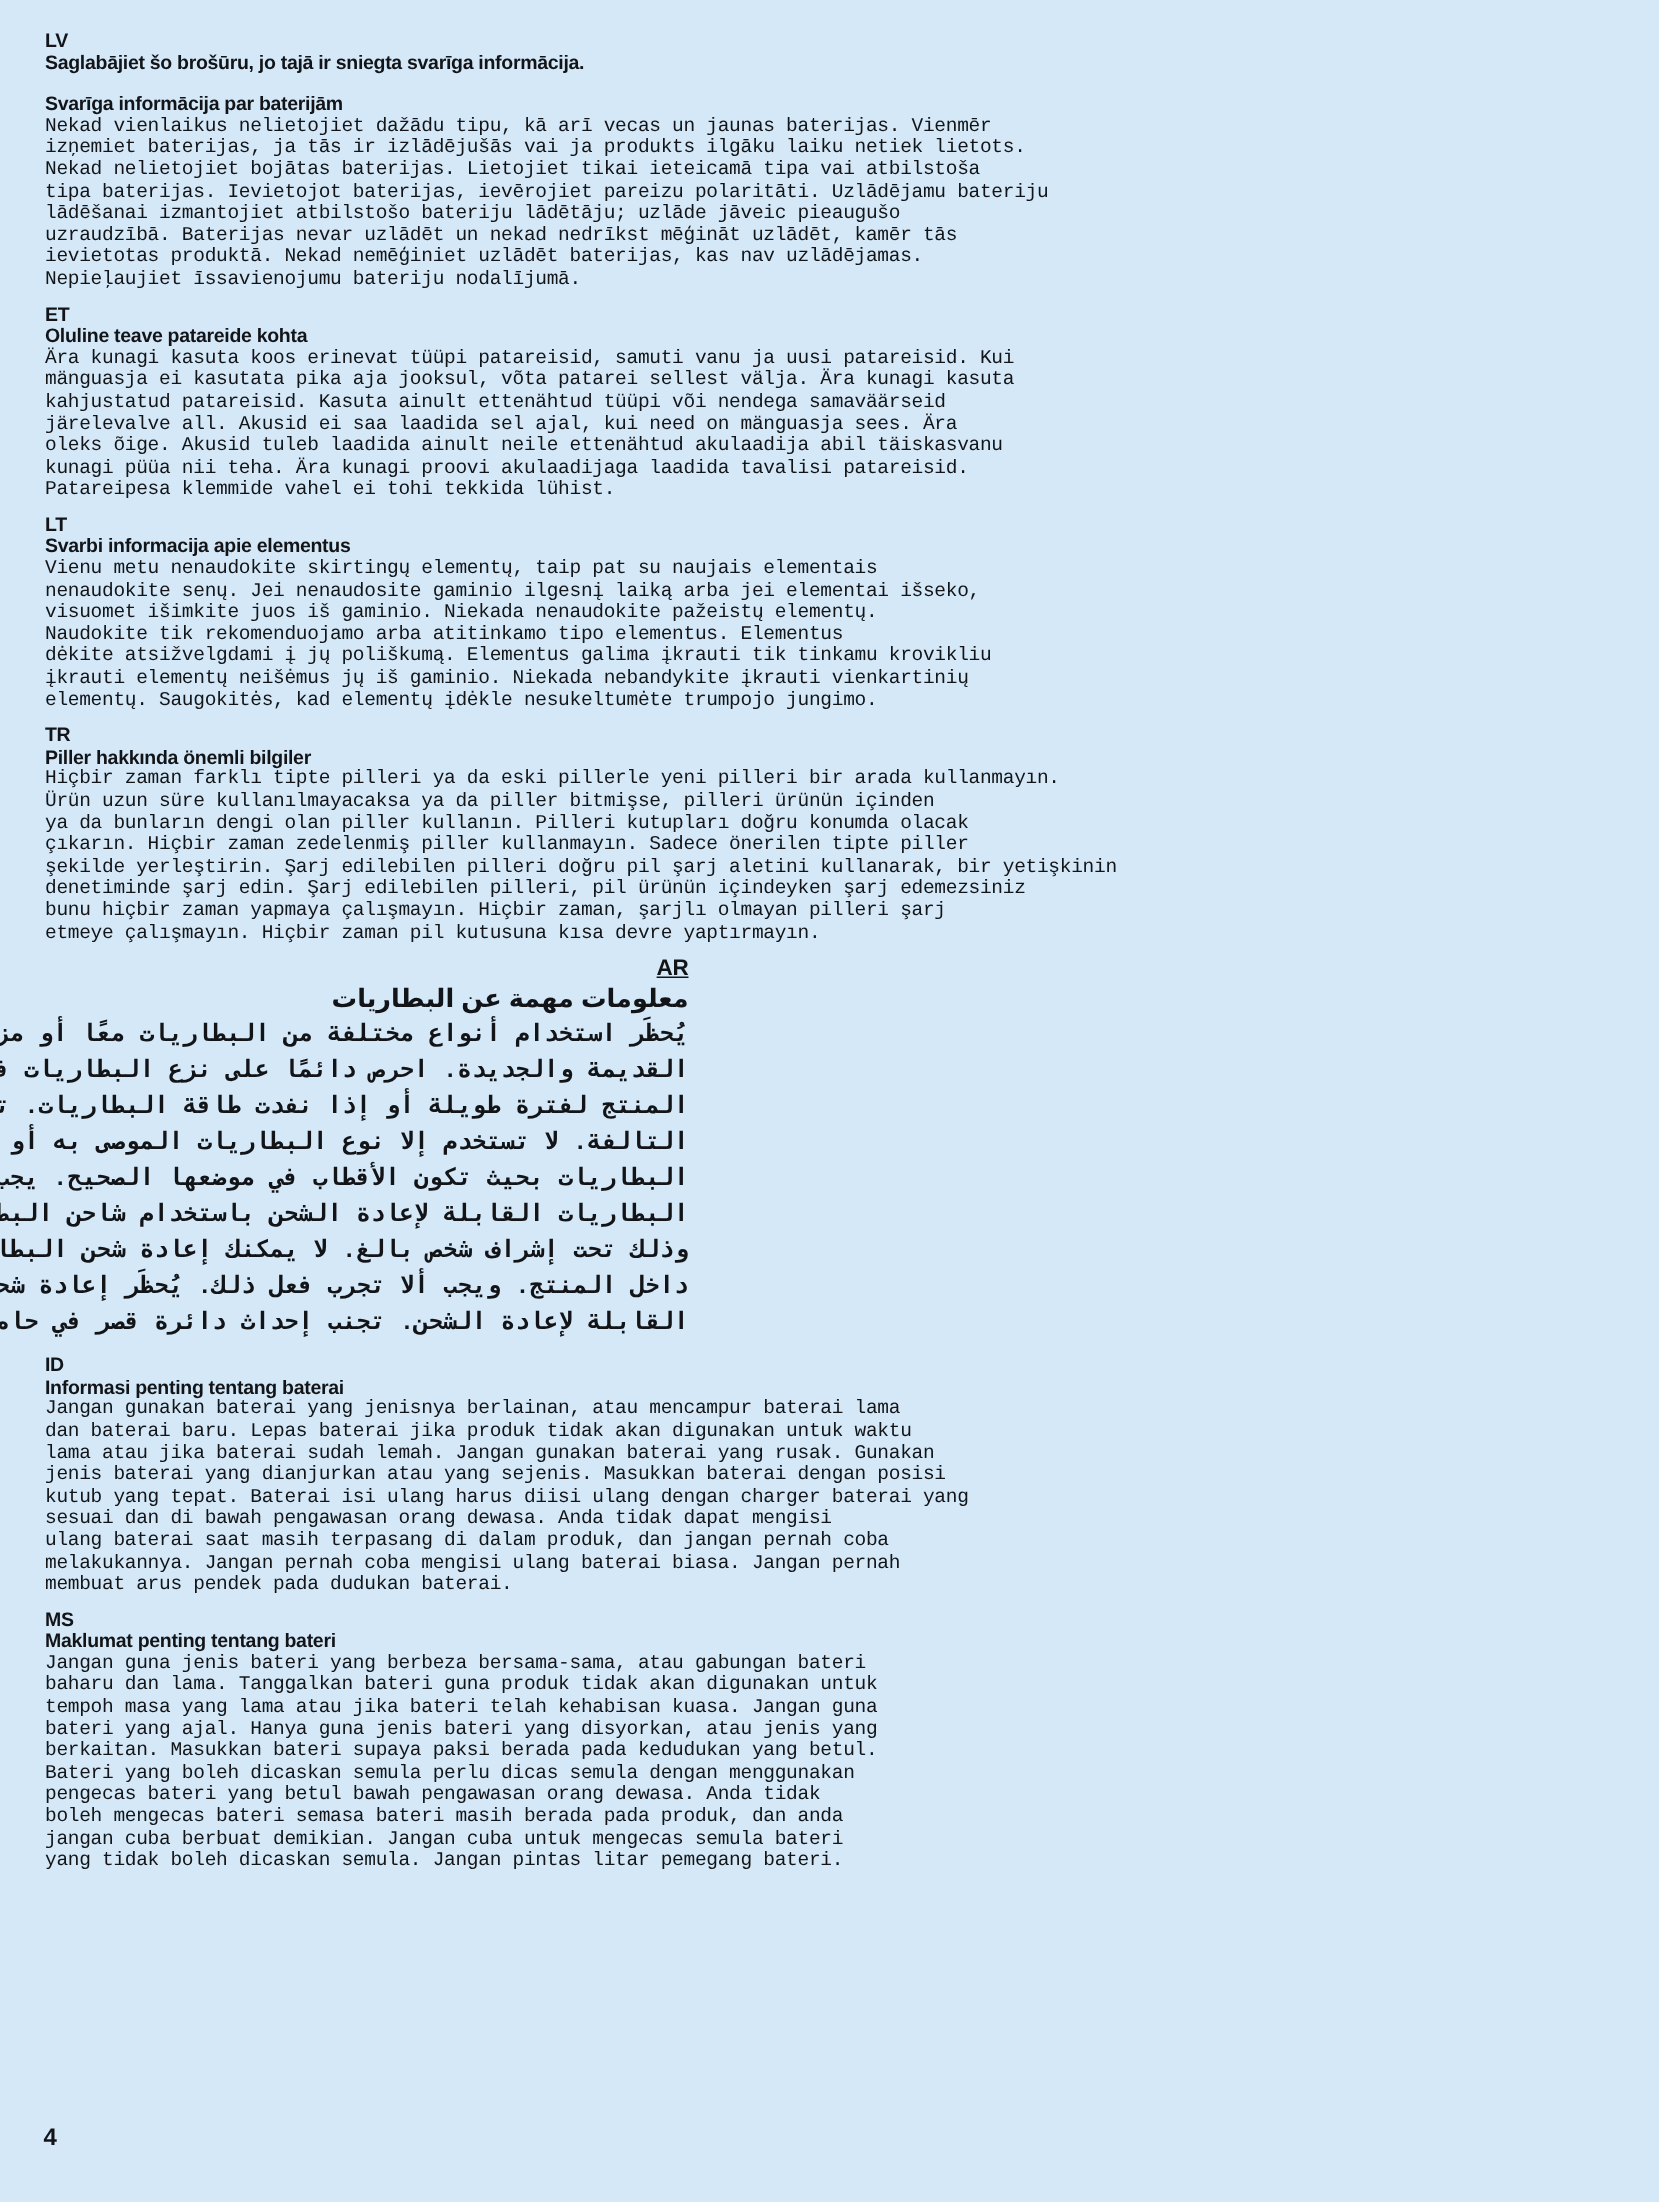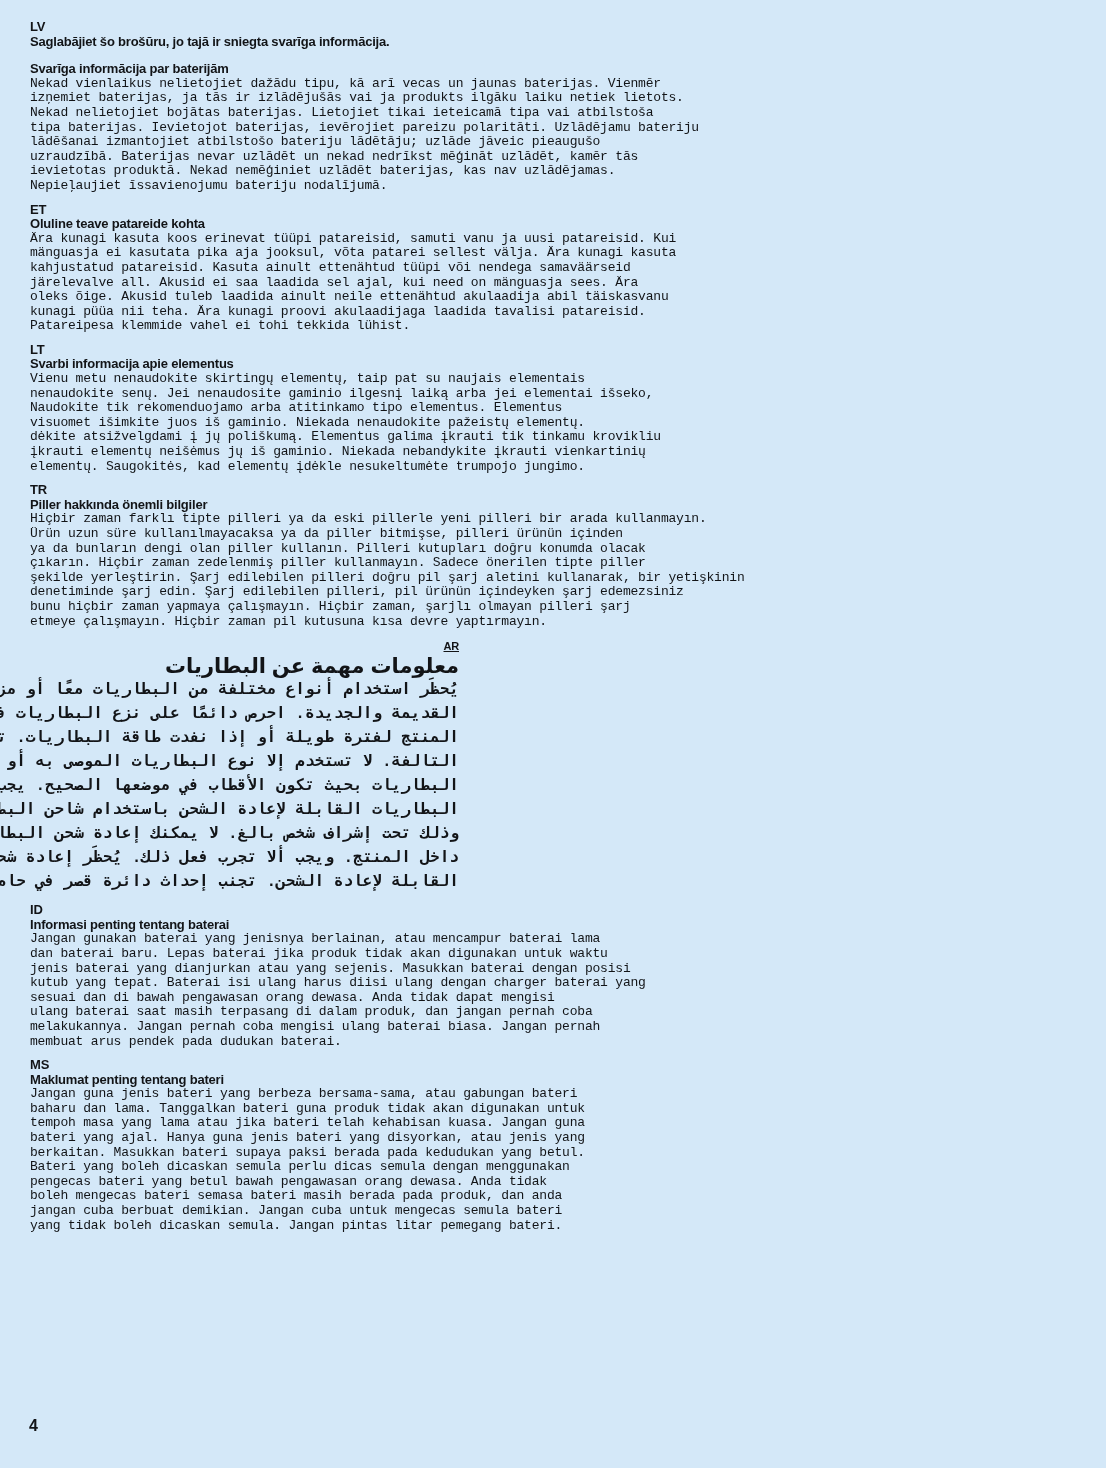--- a/index.html
+++ b/index.html
@@ -37,26 +37,26 @@
   .intro     { font-weight: 700; margin-bottom: 13px; }
   .line      { font-weight: 400; font-family: Liberation Mono, monospace; }
 
   
   .rtl {
     direction: rtl;
     text-align: right;
     padding-right: 27px;
   }
   .rtl .lang-code {
-    font-size: 11px;
+    font-size: 15px;
     line-height: 16px;
     text-decoration: underline;
   }
   .rtl .heading {
-    font-size: 21px;
+    font-size: 17px;
     line-height: 24px;
     letter-spacing: 0;
   }
   .rtl .line {
     font-size: 16px;
     line-height: 24px;
     font-weight: 600;
     letter-spacing: 0;
   }
   .footer {
@@ -99,22 +99,22 @@
           <div class="line">kunagi püüa nii teha. Ära kunagi proovi akulaadijaga laadida tavalisi patareisid.</div>
           <div class="line">Patareipesa klemmide vahel ei tohi tekkida lühist.</div>
         </div>
       </section>
       <section class="lang-section" dir="ltr">
         <div class="lang-code">LT</div>
         <div class="heading">Svarbi informacija apie elementus</div>
         <div class="body">
           <div class="line">Vienu metu nenaudokite skirtingų elementų, taip pat su naujais elementais</div>
           <div class="line">nenaudokite senų. Jei nenaudosite gaminio ilgesnį laiką arba jei elementai išseko,</div>
+          <div class="line">visuomet išimkite juos iš gaminio. Niekada nenaudokite pažeistų elementų.</div>
           <div class="line">Naudokite tik rekomenduojamo arba atitinkamo tipo elementus. Elementus</div>
-          <div class="line">visuomet išimkite juos iš gaminio. Niekada nenaudokite pažeistų elementų.</div>
           <div class="line">dėkite atsižvelgdami į jų poliškumą. Elementus galima įkrauti tik tinkamu krovikliu</div>
           <div class="line">įkrauti elementų neišėmus jų iš gaminio. Niekada nebandykite įkrauti vienkartinių</div>
           <div class="line">elementų. Saugokitės, kad elementų įdėkle nesukeltumėte trumpojo jungimo.</div>
         </div>
       </section>
       <section class="lang-section" dir="ltr">
         <div class="lang-code">TR</div>
         <div class="heading">Piller hakkında önemli bilgiler</div>
         <div class="body">
           <div class="line">Hiçbir zaman farklı tipte pilleri ya da eski pillerle yeni pilleri bir arada kullanmayın.</div>
@@ -141,20 +141,21 @@
           <div class="line">داخل المنتج. ويجب ألا تجرب فعل ذلك. يُحظَر إعادة شحن البطاريات غير</div>
           <div class="line">القابلة لإعادة الشحن. تجنب إحداث دائرة قصر في حامل البطارية.</div>
         </div>
       </section>
       <section class="lang-section" dir="ltr">
         <div class="lang-code">ID</div>
         <div class="heading">Informasi penting tentang baterai</div>
         <div class="body">
           <div class="line">Jangan gunakan baterai yang jenisnya berlainan, atau mencampur baterai lama</div>
           <div class="line">dan baterai baru. Lepas baterai jika produk tidak akan digunakan untuk waktu</div>
+          <div class="line">lama atau jika baterai sudah lemah. Jangan gunakan baterai yang rusak. Gunakan</div>
           <div class="line">jenis baterai yang dianjurkan atau yang sejenis. Masukkan baterai dengan posisi</div>
           <div class="line">kutub yang tepat. Baterai isi ulang harus diisi ulang dengan charger baterai yang</div>
           <div class="line">sesuai dan di bawah pengawasan orang dewasa. Anda tidak dapat mengisi</div>
           <div class="line">ulang baterai saat masih terpasang di dalam produk, dan jangan pernah coba</div>
           <div class="line">melakukannya. Jangan pernah coba mengisi ulang baterai biasa. Jangan pernah</div>
           <div class="line">membuat arus pendek pada dudukan baterai.</div>
         </div>
       </section>
       <section class="lang-section" dir="ltr">
         <div class="lang-code">MS</div>

